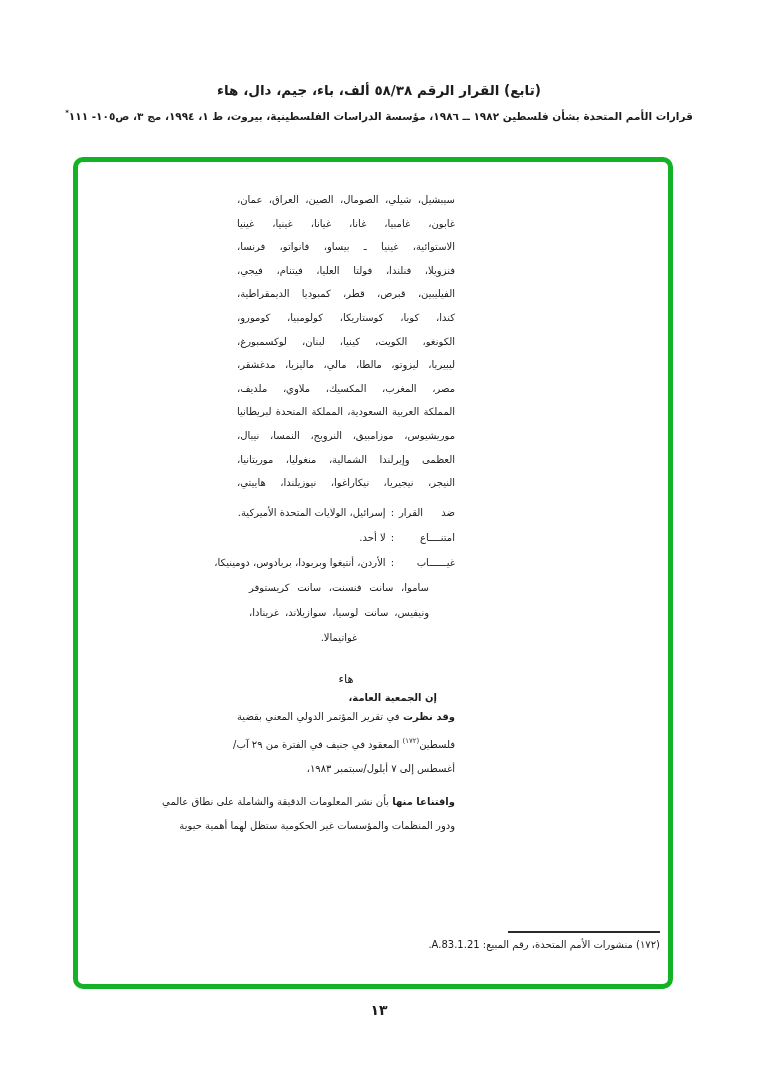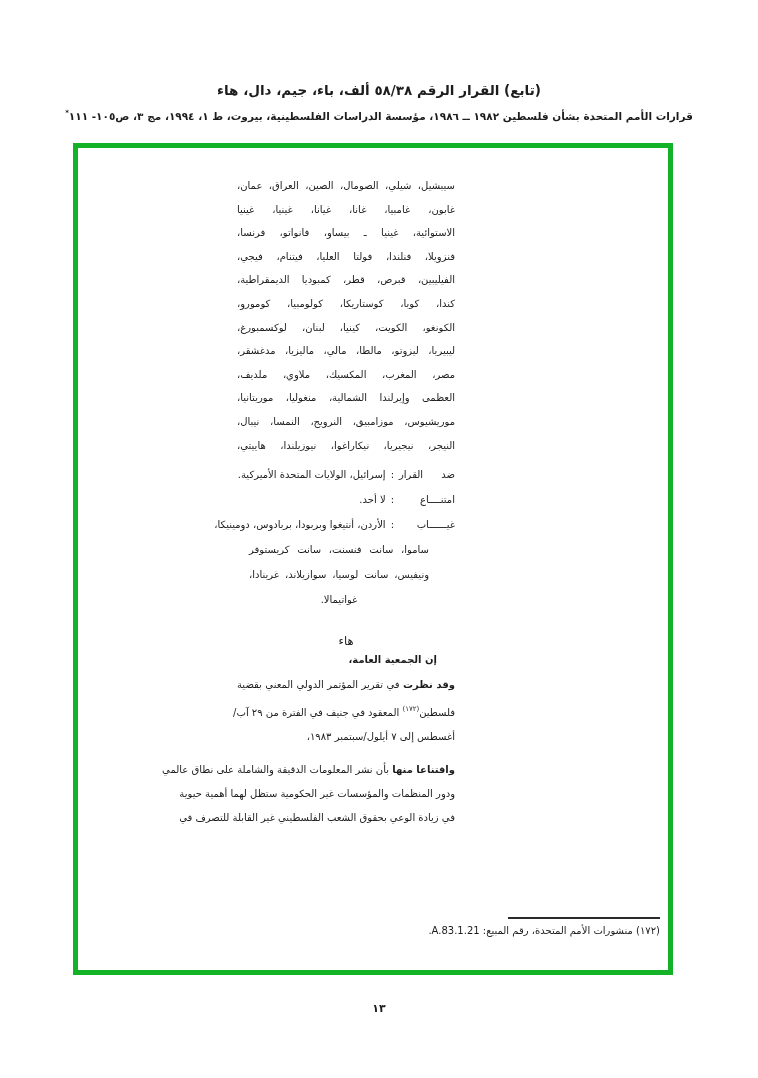--- a/index.html
+++ b/index.html
@@ -10,47 +10,47 @@
   .page-title{
     position:absolute;top:82px;left:0;width:758px;text-align:center;
     font-size:13.5px;font-weight:bold;letter-spacing:-0.2px;
   }
   .source-citation{
     position:absolute;top:109px;left:0;width:758px;text-align:center;
     font-size:10.5px;font-weight:bold;letter-spacing:-0.2px;
   }
   .source-citation sup{font-size:7px;}
   .content-frame{
-    position:absolute;left:73px;top:143px;width:600px;height:832px;
-    box-sizing:border-box;border:5px solid #14b327;border-radius:0;background:#fff;
+    position:absolute;left:73px;top:157px;width:600px;height:832px;
+    box-sizing:border-box;border:5px solid #14b327;border-radius:10px;background:#fff;
   }
   .text-column{
     position:absolute;top:0;right:213px;width:218px;font-size:10px;line-height:23.6px;
   }
   .country-list{padding-top:26px;}
   .jline{white-space:nowrap;text-align:justify;text-align-last:justify;}
   .rline{white-space:nowrap;text-align:right;}
   .vote-block{margin-top:5px;line-height:25px;}
   .vote-row{display:flex;white-space:nowrap;}
   .vote-label{width:56px;text-align:justify;text-align-last:justify;white-space:nowrap;flex:none;}
   .vote-colon{flex:none;padding:0 5px;}
   .vote-content{flex:none;text-align:center;}
   .vote-cont{width:180px;margin-left:8px;margin-right:26px;}
   .vote-cont .lastline{text-align:center;text-align-last:center;white-space:nowrap;}
   .section-heading{margin-top:22px;text-align:center;text-align-last:center;font-weight:normal;font-size:11.5px;line-height:14px;}
   .salutation{margin-top:4px;margin-right:18px;font-weight:bold;white-space:nowrap;text-align:right;line-height:15px;}
   .para{line-height:24px;}
-  .para.p1{margin-top:6px;}
+  .para.p1{}
   .para.p2{margin-top:9px;}
   .lead{font-weight:bold;}
   .fnref{font-size:7px;vertical-align:5px;}
   .footnote-rule{position:absolute;top:769px;right:8px;width:152px;border-top:2px solid #2a2a2a;}
   .footnote-line{position:absolute;top:777px;right:8px;font-size:10px;white-space:nowrap;text-align:right;}
   .latin{direction:ltr;unicode-bidi:embed;}
-  .page-number{position:absolute;top:1002px;left:0;width:758px;text-align:center;font-weight:bold;font-size:11px;}
+  .page-number{position:absolute;top:1002px;left:0;width:758px;text-align:center;font-weight:bold;font-size:14px;}
 </style>
 </head>
 <body>
 
 <div class="page-title">(تابع) القرار الرقم ٥٨/٣٨ ألف، باء، جيم، دال، هاء</div>
 
 <div class="source-citation">
   <span>قرارات الأمم المتحدة بشأن فلسطين ١٩٨٢ ــ ١٩٨٦، مؤسسة الدراسات الفلسطينية، بيروت، ط ١، ١٩٩٤، مج ٣، ص١٠٥- ١١١</span><sup>*</sup>
 </div>
 
@@ -60,22 +60,23 @@
     <div class="country-list">
       <div class="jline">سيبشيل، شيلي، الصومال، الصين، العراق، عمان،</div>
       <div class="jline">غابون، غامبيا، غانا، غيانا، غينيا، غينيا</div>
       <div class="jline">الاستوائية، غينيا ـ بيساو، فانواتو، فرنسا،</div>
       <div class="jline">فنزويلا، فنلندا، فولتا العليا، فيتنام، فيجي،</div>
       <div class="jline">الفيليبين، قبرص، قطر، كمبوديا الديمقراطية،</div>
       <div class="jline">كندا، كوبا، كوستاريكا، كولومبيا، كومورو،</div>
       <div class="jline">الكونغو، الكويت، كينيا، لبنان، لوكسمبورغ،</div>
       <div class="jline">ليبيريا، ليزوتو، مالطا، مالي، ماليزيا، مدغشقر،</div>
       <div class="jline">مصر، المغرب، المكسيك، ملاوي، ملديف،</div>
+      <div class="jline">المملكة العربية السعودية، المملكة المتحدة لبريطانيا</div>
+      <div class="jline">موريشيوس، موزامبيق، النرويج، النمسا، نيبال،</div>
       <div class="jline">العظمى وإيرلندا الشمالية، منغوليا، موريتانيا،</div>
-      <div class="jline">موريشيوس، موزامبيق، النرويج، النمسا، نيبال،</div>
       <div class="jline">النيجر، نيجيريا، نيكاراغوا، نيوزيلندا، هاييتي،</div>
     </div>
 
     <div class="vote-block">
       <div class="vote-row">
         <span class="vote-label">ضد القرار</span>
         <span class="vote-colon">:</span>
         <span class="vote-content">إسرائيل، الولايات المتحدة الأميركية.</span>
       </div>
       <div class="vote-row">
@@ -107,21 +108,20 @@
         <span>فلسطين</span><sup class="fnref">(١٧٢)</sup><span> المعقود في جنيف في الفترة من ٢٩ آب/</span>
       </div>
       <div class="rline">أغسطس إلى ٧ أيلول/سبتمبر ١٩٨٣،</div>
     </div>
 
     <div class="para p2">
       <div class="jline">
         <span class="lead">واقتناعا منها</span><span> بأن نشر المعلومات الدقيقة والشاملة على نطاق عالمي</span>
       </div>
       <div class="jline">ودور المنظمات والمؤسسات غير الحكومية ستظل لهما أهمية حيوية</div>
-      <div class="jline">في زيادة الوعي بحقوق الشعب الفلسطيني غير القابلة للتصرف في</div>
     </div>
 
   </div>
 
   <div class="footnote-rule"></div>
   <div class="footnote-line">
     <span>(١٧٢)</span><span> منشورات الأمم المتحدة، رقم المبيع: </span><span class="latin">A.83.1.21</span><span>.</span>
   </div>
 </div>
 

